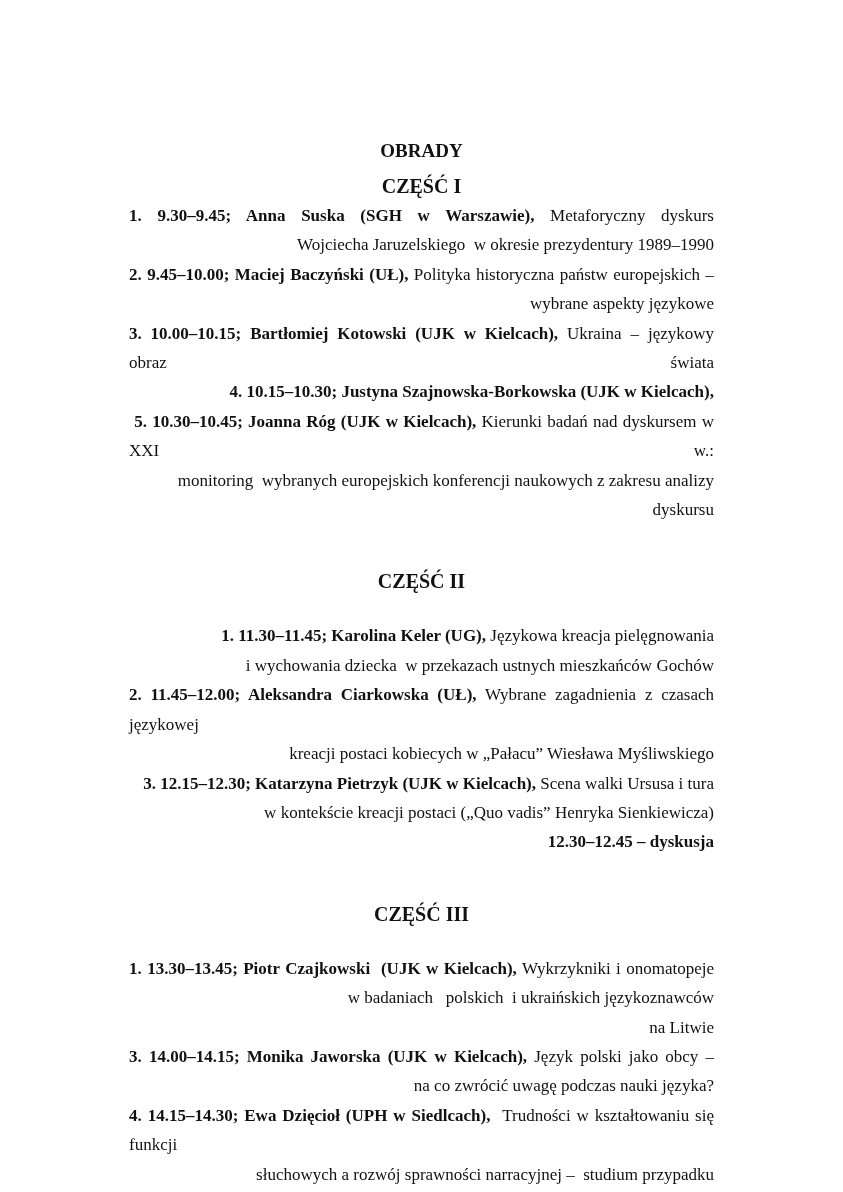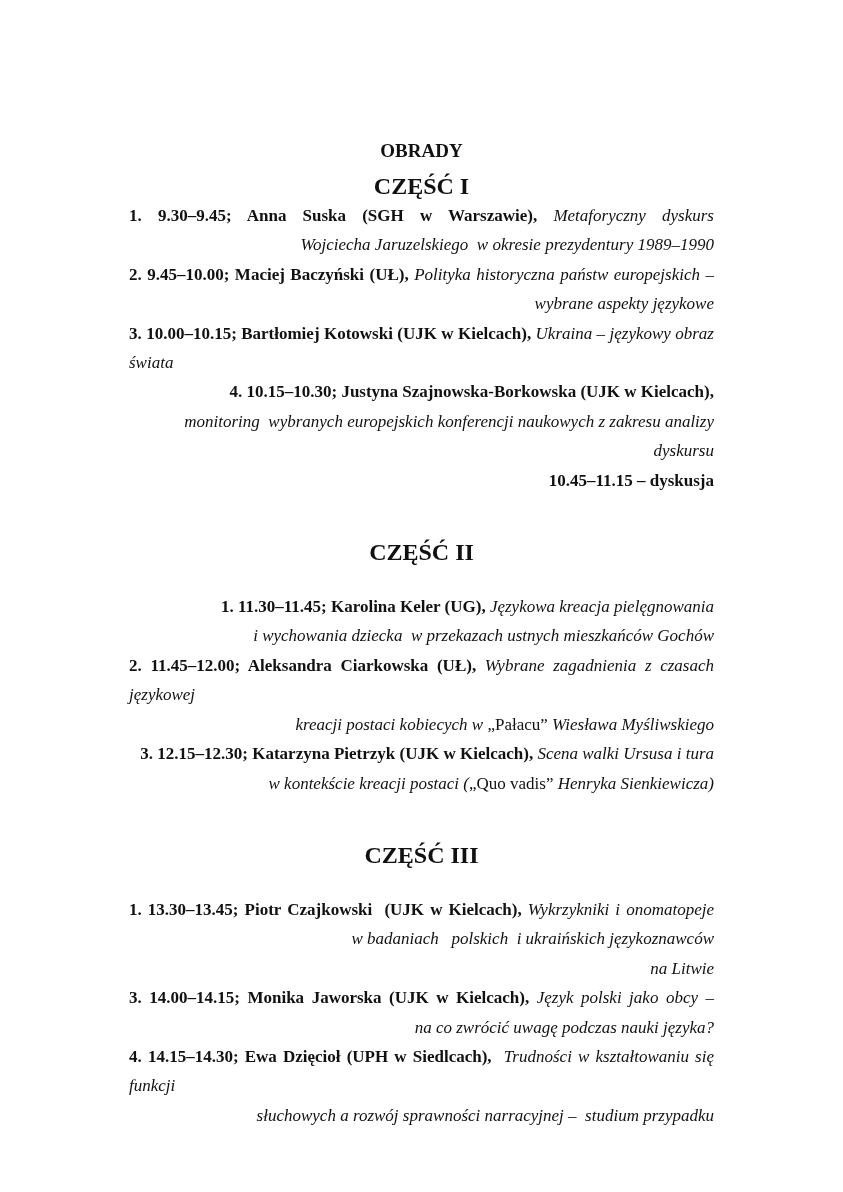--- a/index.html
+++ b/index.html
@@ -19,21 +19,21 @@
     font-family: "Liberation Serif", "DejaVu Serif", serif;
   }
   .doc-title {
     font-size: 19px;
     font-weight: bold;
     line-height: 30px;
     text-align: center;
     white-space: nowrap;
   }
   .section-heading {
-    font-size: 24px;
+    font-size: 20px;
     font-weight: bold;
     line-height: 30px;
     text-align: center;
     margin-top: 5px;
     white-space: nowrap;
   }
   .section-heading.gap-after {
     margin-bottom: 25px;
     margin-top: 42px;
   }
@@ -43,45 +43,46 @@
     white-space: normal;
   }
   .line.j {
     text-align: justify;
     text-align-last: justify;
   }
   .line.l {
     text-align: right;
   }
   .run-b { font-weight: bold; font-style: normal; }
-  .run-i { font-weight: normal; font-style: italic; }
+  .run-i { font-weight: normal; }
   .run-r { font-weight: normal; font-style: normal; }
 </style>
 </head>
 <body>
 
 <div class="page">
   <div class="doc-title">OBRADY</div>
   <div id="sections-mount">
       <div class="section-heading">CZĘŚĆ I</div>
       <div class="line j"><span class="run-b">1. 9.30–9.45; Anna Suska (SGH w Warszawie),</span><span class="run-i"> Metaforyczny dyskurs</span></div>
       <div class="line l"><span class="run-i">Wojciecha Jaruzelskiego &nbsp;w okresie prezydentury 1989–1990</span></div>
       <div class="line j"><span class="run-b">2. 9.45–10.00; Maciej Baczyński (UŁ),</span><span class="run-i"> Polityka historyczna państw europejskich –</span></div>
       <div class="line l"><span class="run-i">wybrane aspekty językowe</span></div>
       <div class="line j"><span class="run-b">3. 10.00–10.15; Bartłomiej Kotowski (UJK w Kielcach),</span><span class="run-i"> Ukraina – językowy obraz świata</span></div>
       <div class="line l"><span class="run-b">4. 10.15–10.30; Justyna Szajnowska-Borkowska (UJK w Kielcach),</span></div>
+      <div class="line j"><span class="run-r">&nbsp;</span><span class="run-b">5. 10.30–10.45; Joanna Róg (UJK w Kielcach),</span><span class="run-i"> Kierunki badań nad dyskursem w XXI w.:</span></div>
       <div class="line l"><span class="run-i">monitoring &nbsp;wybranych europejskich konferencji naukowych z zakresu analizy dyskursu</span></div>
-      <div class="line l"><span class="run-b">10.45–11.15 – dyskusja</span></div>
       <div class="section-heading gap-after">CZĘŚĆ II</div>
       <div class="line l"><span class="run-b">1. 11.30–11.45; Karolina Keler (UG),</span><span class="run-i"> Językowa kreacja pielęgnowania</span></div>
       <div class="line l"><span class="run-i">i wychowania dziecka &nbsp;w przekazach ustnych mieszkańców Gochów</span></div>
       <div class="line j"><span class="run-b">2. 11.45–12.00; Aleksandra Ciarkowska (UŁ),</span><span class="run-i"> Wybrane zagadnienia z czasach językowej</span></div>
       <div class="line l"><span class="run-i">kreacji postaci kobiecych w </span><span class="run-r">„Pałacu”</span><span class="run-i"> Wiesława Myśliwskiego</span></div>
       <div class="line l"><span class="run-b">3. 12.15–12.30; Katarzyna Pietrzyk (UJK w Kielcach),</span><span class="run-i"> Scena walki Ursusa i tura</span></div>
       <div class="line l"><span class="run-i">w kontekście kreacji postaci (</span><span class="run-r">„Quo vadis”</span><span class="run-i"> Henryka Sienkiewicza)</span></div>
+      <div class="line l"><span class="run-b">12.30–12.45 – dyskusja</span></div>
       <div class="section-heading gap-after">CZĘŚĆ III</div>
       <div class="line j"><span class="run-b">1. 13.30–13.45; Piotr Czajkowski &nbsp;(UJK w Kielcach),</span><span class="run-i"> Wykrzykniki i onomatopeje</span></div>
       <div class="line l"><span class="run-i">w badaniach &nbsp;&nbsp;polskich &nbsp;i ukraińskich językoznawców</span></div>
       <div class="line l"><span class="run-i">na Litwie</span></div>
       <div class="line j"><span class="run-b">3. 14.00–14.15; Monika Jaworska (UJK w Kielcach),</span><span class="run-i"> Język polski jako obcy –</span></div>
       <div class="line l"><span class="run-i">na co zwrócić uwagę podczas nauki języka?</span></div>
       <div class="line j"><span class="run-b">4. 14.15–14.30; Ewa Dzięcioł (UPH w Siedlcach),</span><span class="run-i"> &nbsp;Trudności w kształtowaniu się funkcji</span></div>
       <div class="line l"><span class="run-i">słuchowych a rozwój sprawności narracyjnej – &nbsp;studium przypadku</span></div>
     </div>
 </div>

